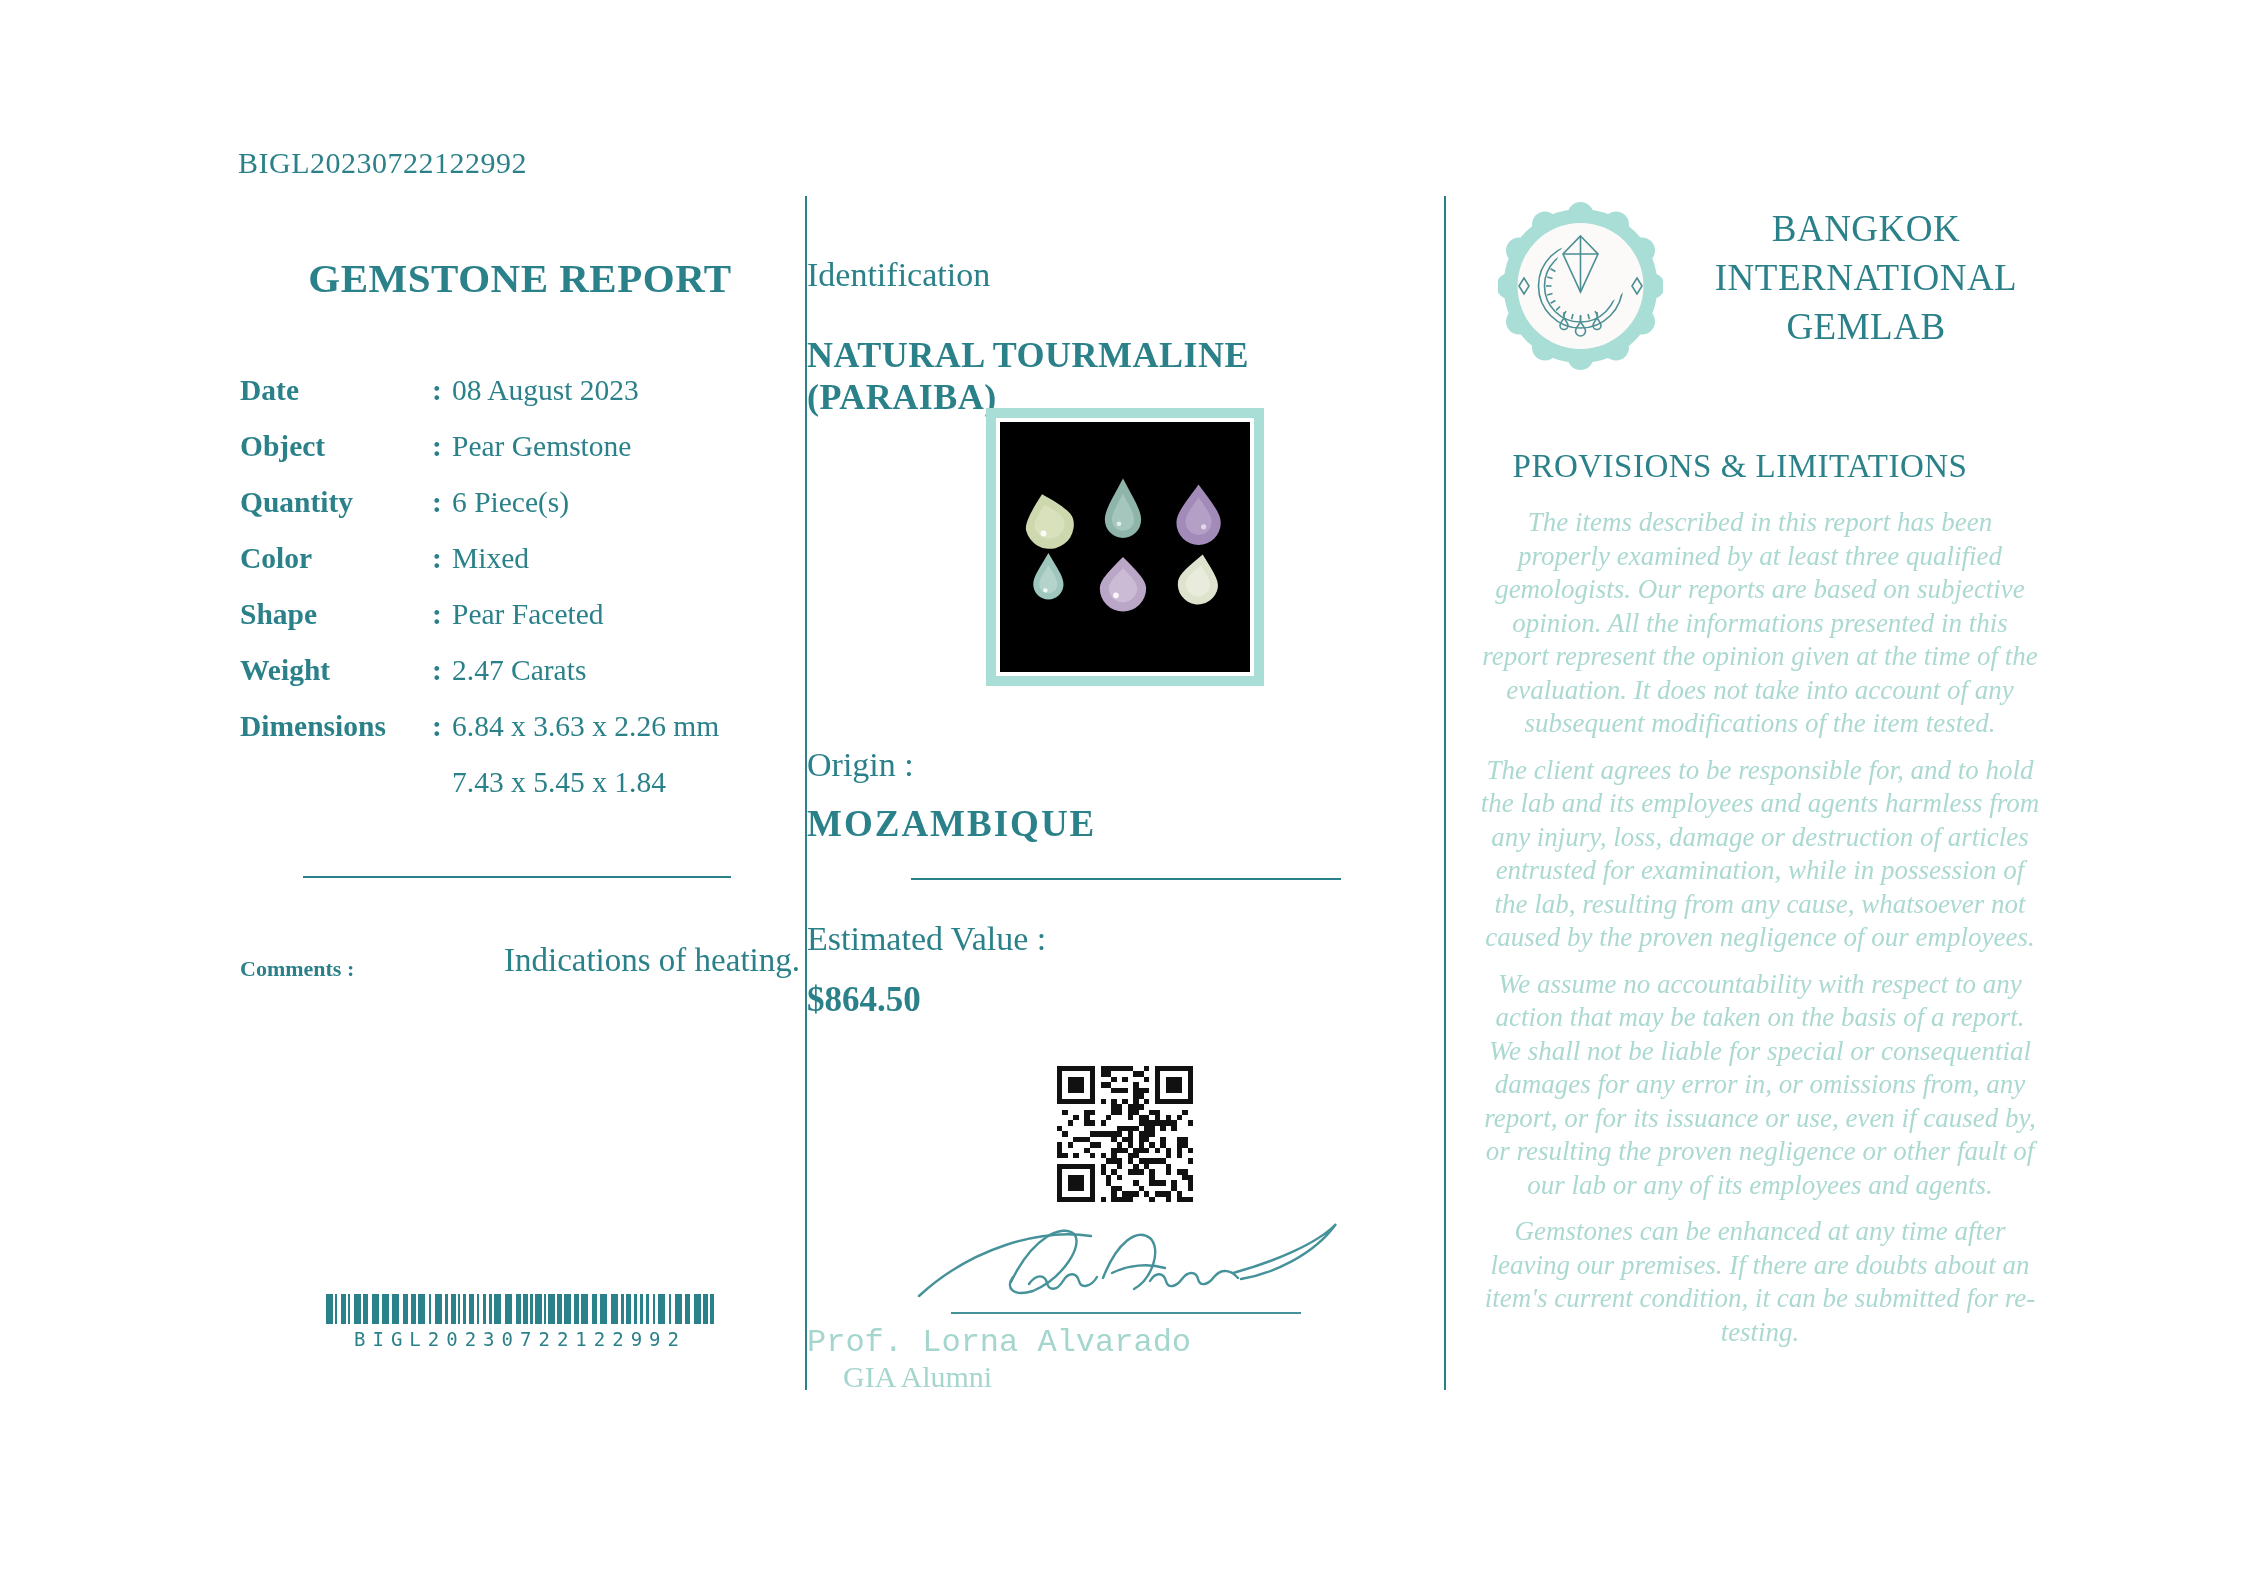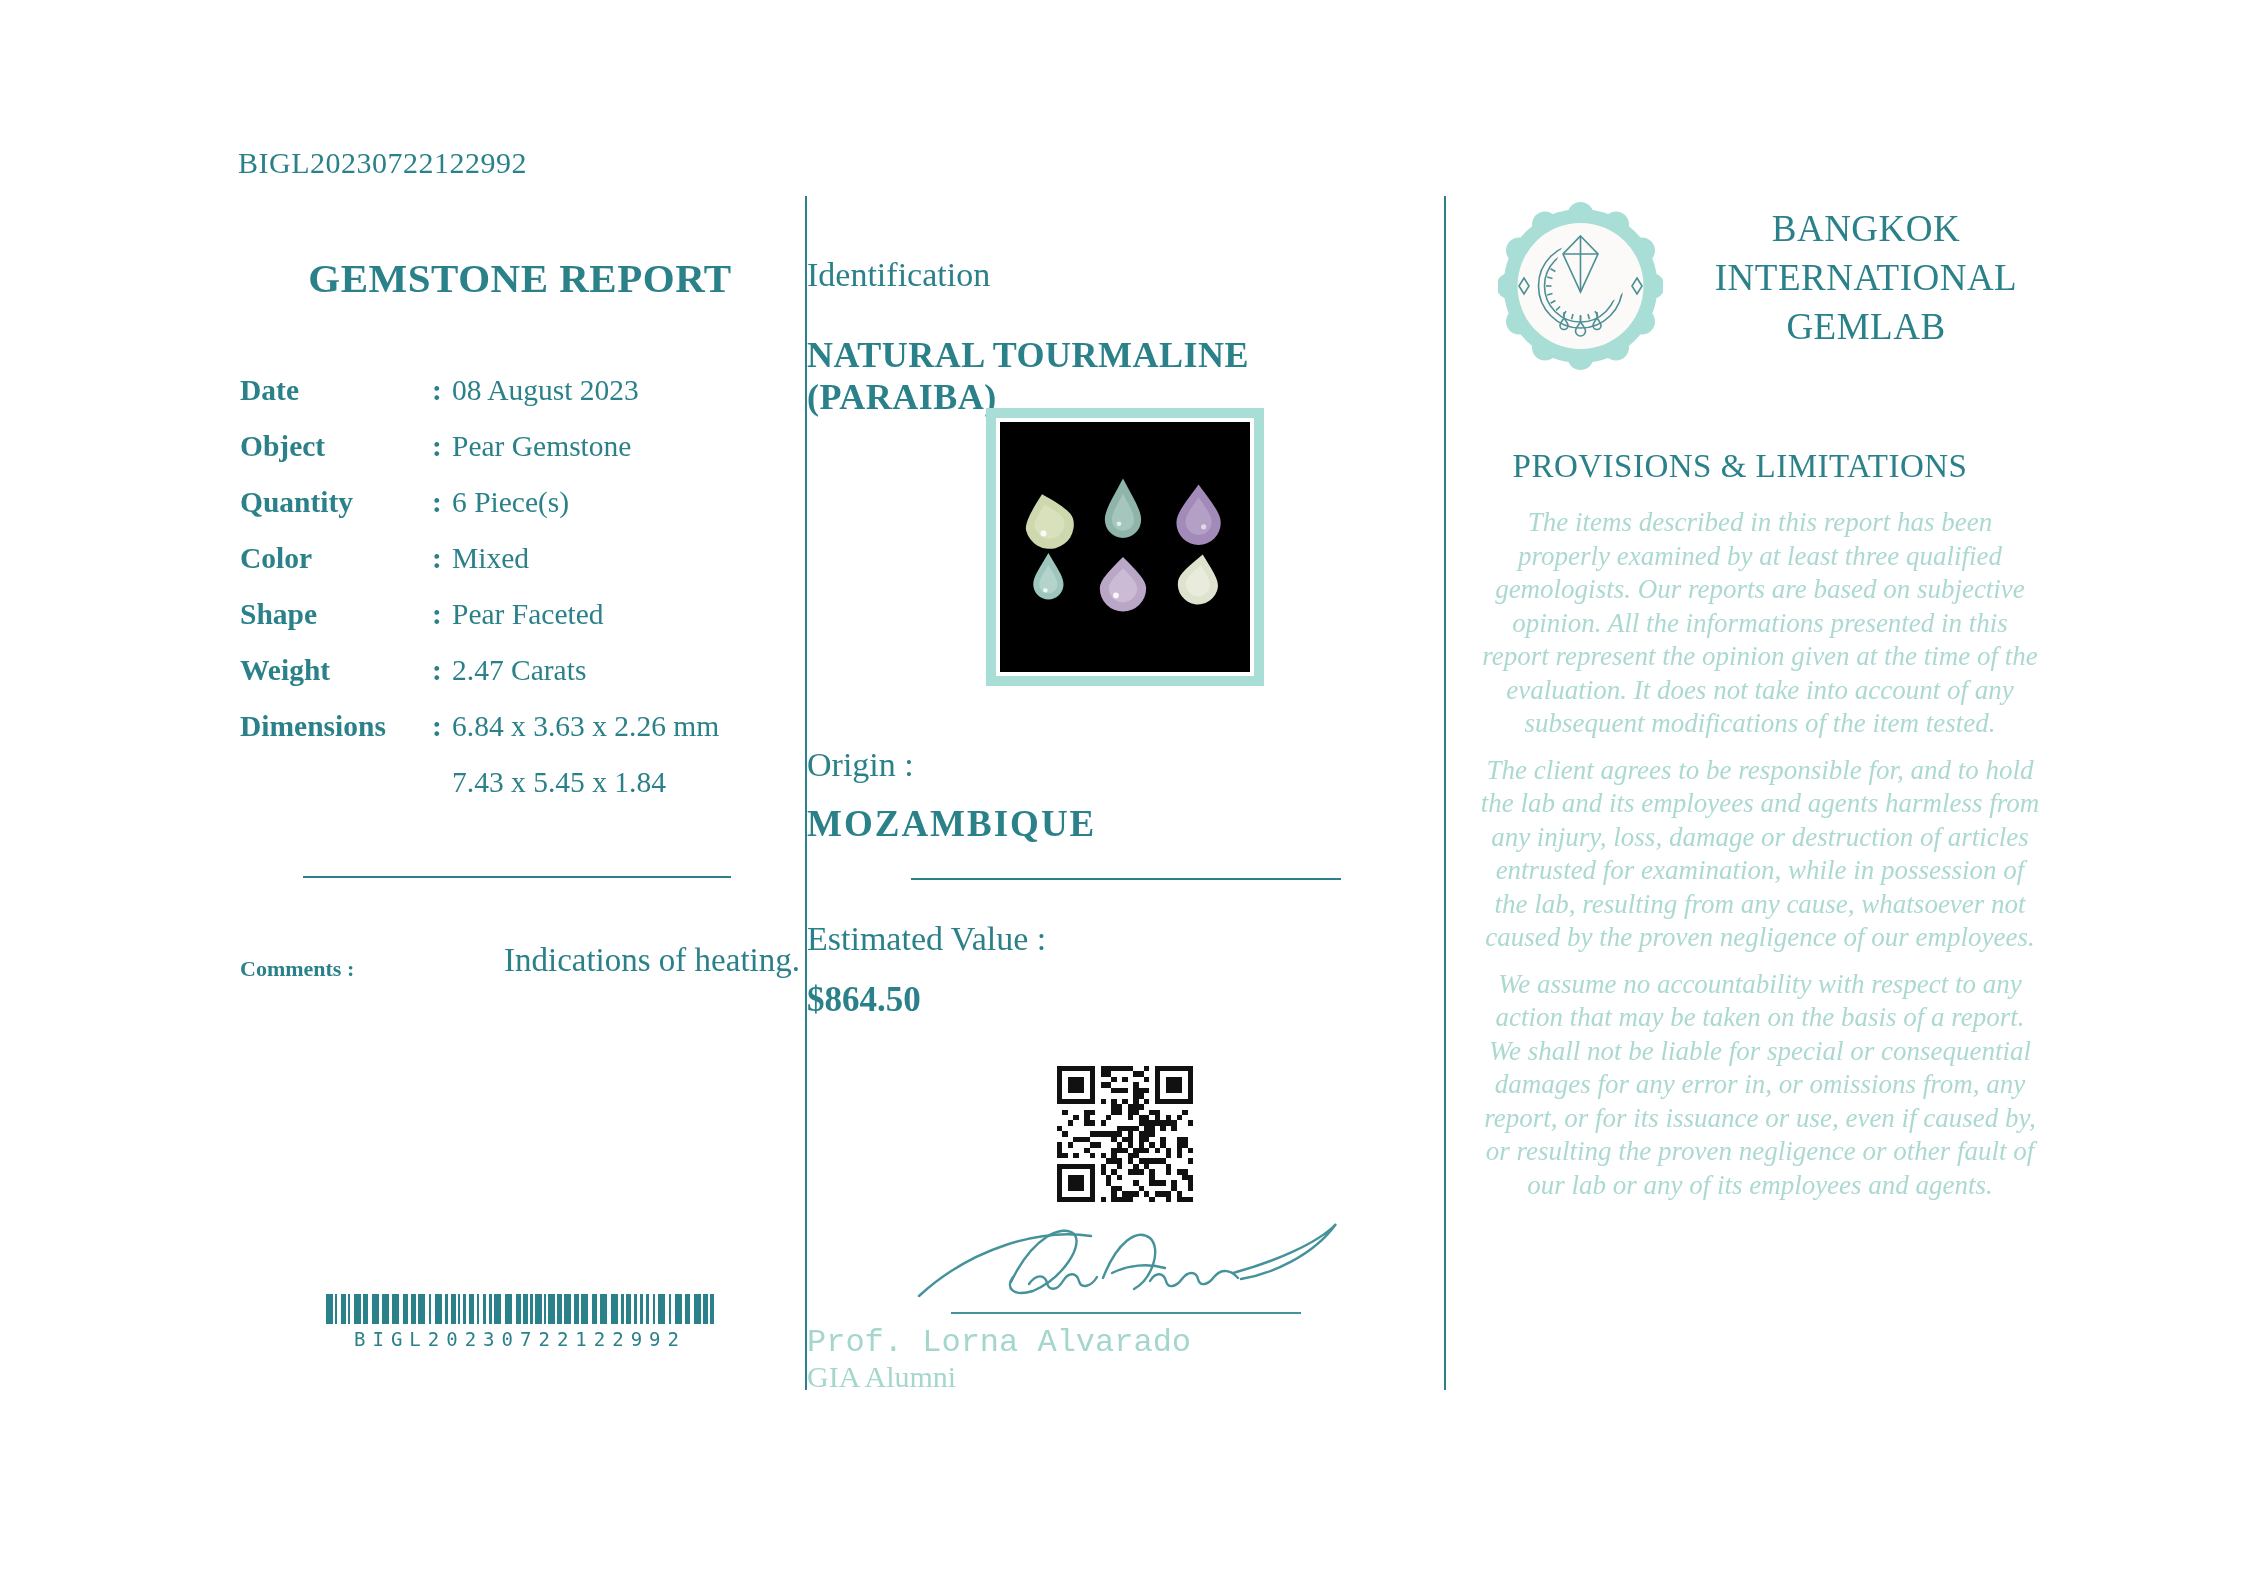--- a/index.html
+++ b/index.html
@@ -41,21 +41,21 @@
   #origin-l{top:746px;font-size:34px;}
   #origin-v{top:802px;font-size:37px;font-weight:bold;letter-spacing:2px;}
   #mid-rule{position:absolute;left:104px;top:878px;width:430px;height:2px;background:var(--teal);}
   #value-l{top:920px;font-size:34px;}
   #value-v{top:980px;font-size:35px;font-weight:bold;}
   #qr{position:absolute;left:250px;top:1066px;width:136px;height:136px;background:#fff;}
   #signature{position:absolute;left:104px;top:1216px;width:430px;height:96px;}
   #signature path{stroke:var(--sig);stroke-width:2.4;fill:none;stroke-linecap:round;}
   #sig-line{position:absolute;left:144px;top:1312px;width:350px;height:2px;background:var(--sig);}
   #signer-name{top:1324px;font-size:32px;color:var(--pale2);font-family:Liberation Mono, monospace;}
-  #signer-cred{top:1360px;font-size:30px;color:var(--pale2);}
+  #signer-cred{top:1360px;font-size:30px;color:var(--pale2);padding-left:36px;}
 
   
   #col-right{position:absolute;left:1445px;top:0;width:660px;height:1586px;}
   #logo{position:absolute;left:53px;top:200px;width:165px;height:172px;}
   .ln{stroke:#4b8f95;stroke-width:1.6;fill:none;}
   #lab-name{position:absolute;left:226px;top:204px;width:390px;text-align:center;
     font-size:37px;line-height:49px;color:var(--teal);letter-spacing:.5px;}
   #prov-title{position:absolute;left:0;top:448px;width:590px;text-align:center;
     font-size:33px;letter-spacing:.5px;color:var(--teal);}
   #provisions{position:absolute;left:35px;top:506px;width:560px;text-align:center;
@@ -500,16 +500,17 @@
       <div>INTERNATIONAL</div>
       <div>GEMLAB</div>
     </div>
 
     <div id="prov-title">PROVISIONS &amp; LIMITATIONS</div>
 
     <div id="provisions">
       <p>The items described in this report has been properly examined by at least three qualified gemologists. Our reports are based on subjective opinion. All the informations presented in this report represent the opinion given at the time of the evaluation. It does not take into account of any subsequent modifications of the item tested.</p>
       <p>The client agrees to be responsible for, and to hold the lab and its employees and agents harmless from any injury, loss, damage or destruction of articles entrusted for examination, while in possession of the lab, resulting from any cause, whatsoever not caused by the proven negligence of our employees.</p>
       <p>We assume no accountability with respect to any action that may be taken on the basis of a report. We shall not be liable for special or consequential damages for any error in, or omissions from, any report, or for its issuance or use, even if caused by, or resulting the proven negligence or other fault of our lab or any of its employees and agents.</p>
+      <p>Gemstones can be enhanced at any time after leaving our premises. If there are doubts about an item's current condition, it can be submitted for re-testing.</p>
     </div>
   </div>
 
 </div>
 
 </body></html>

